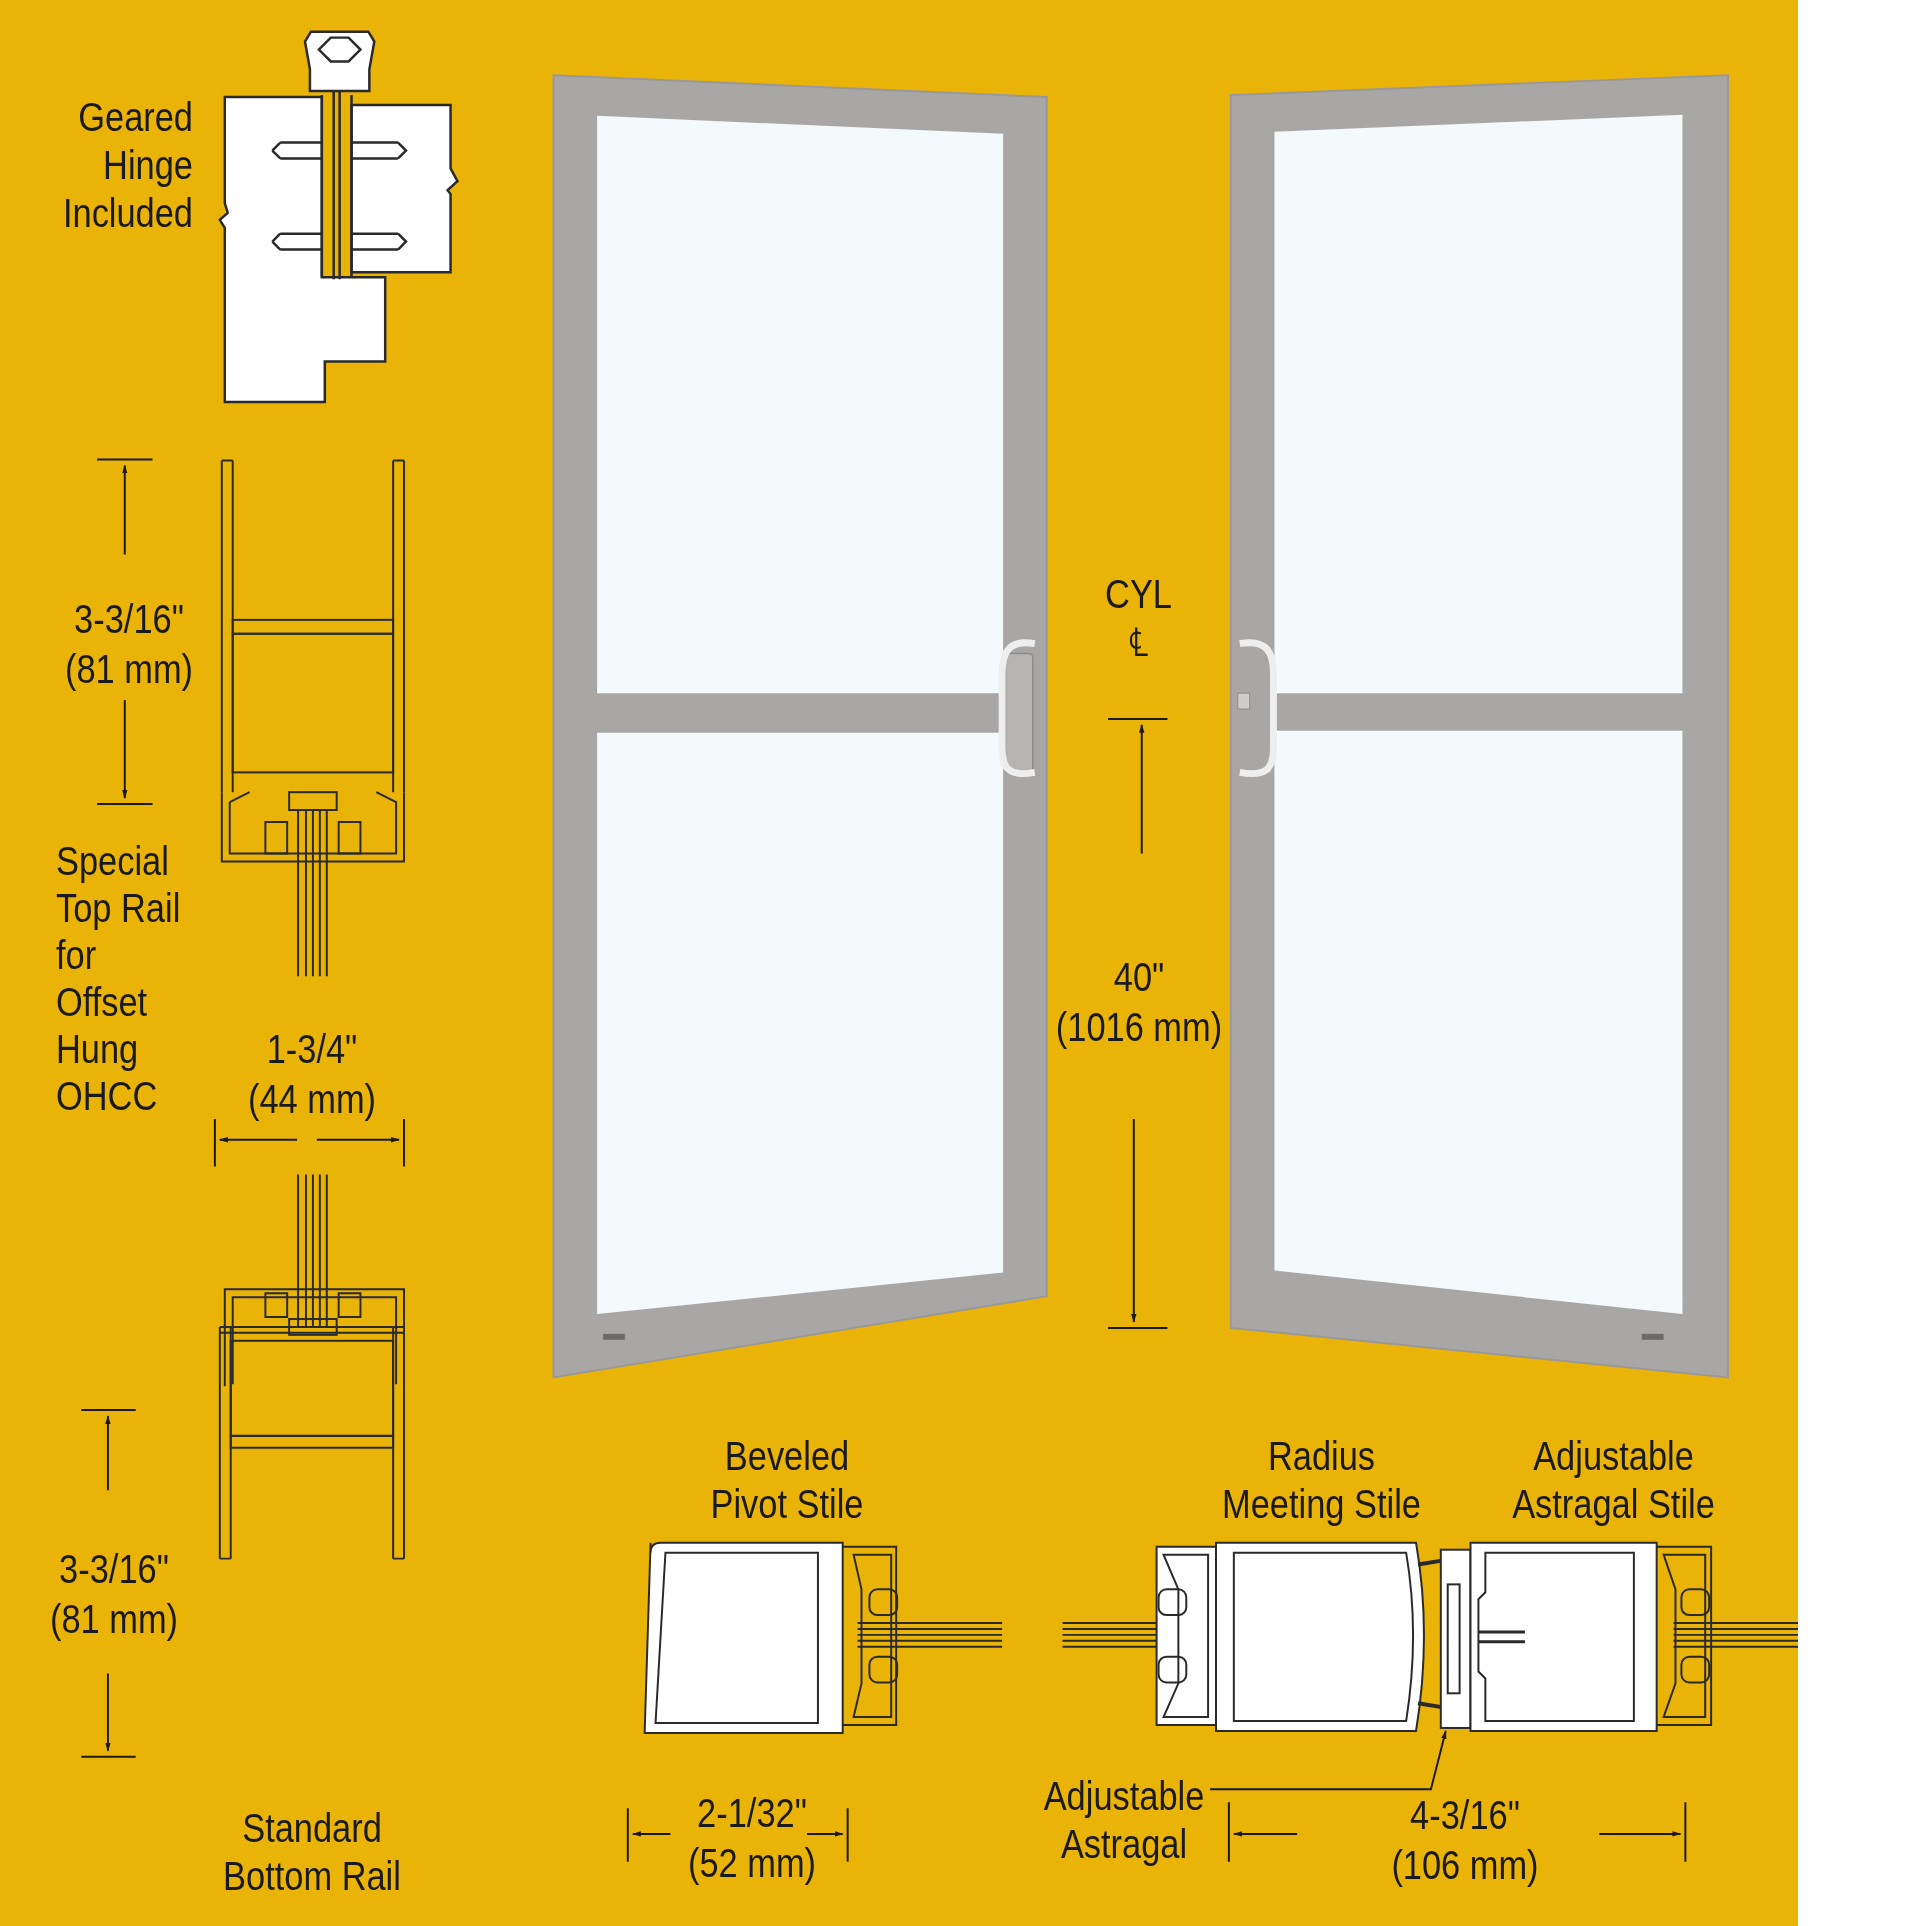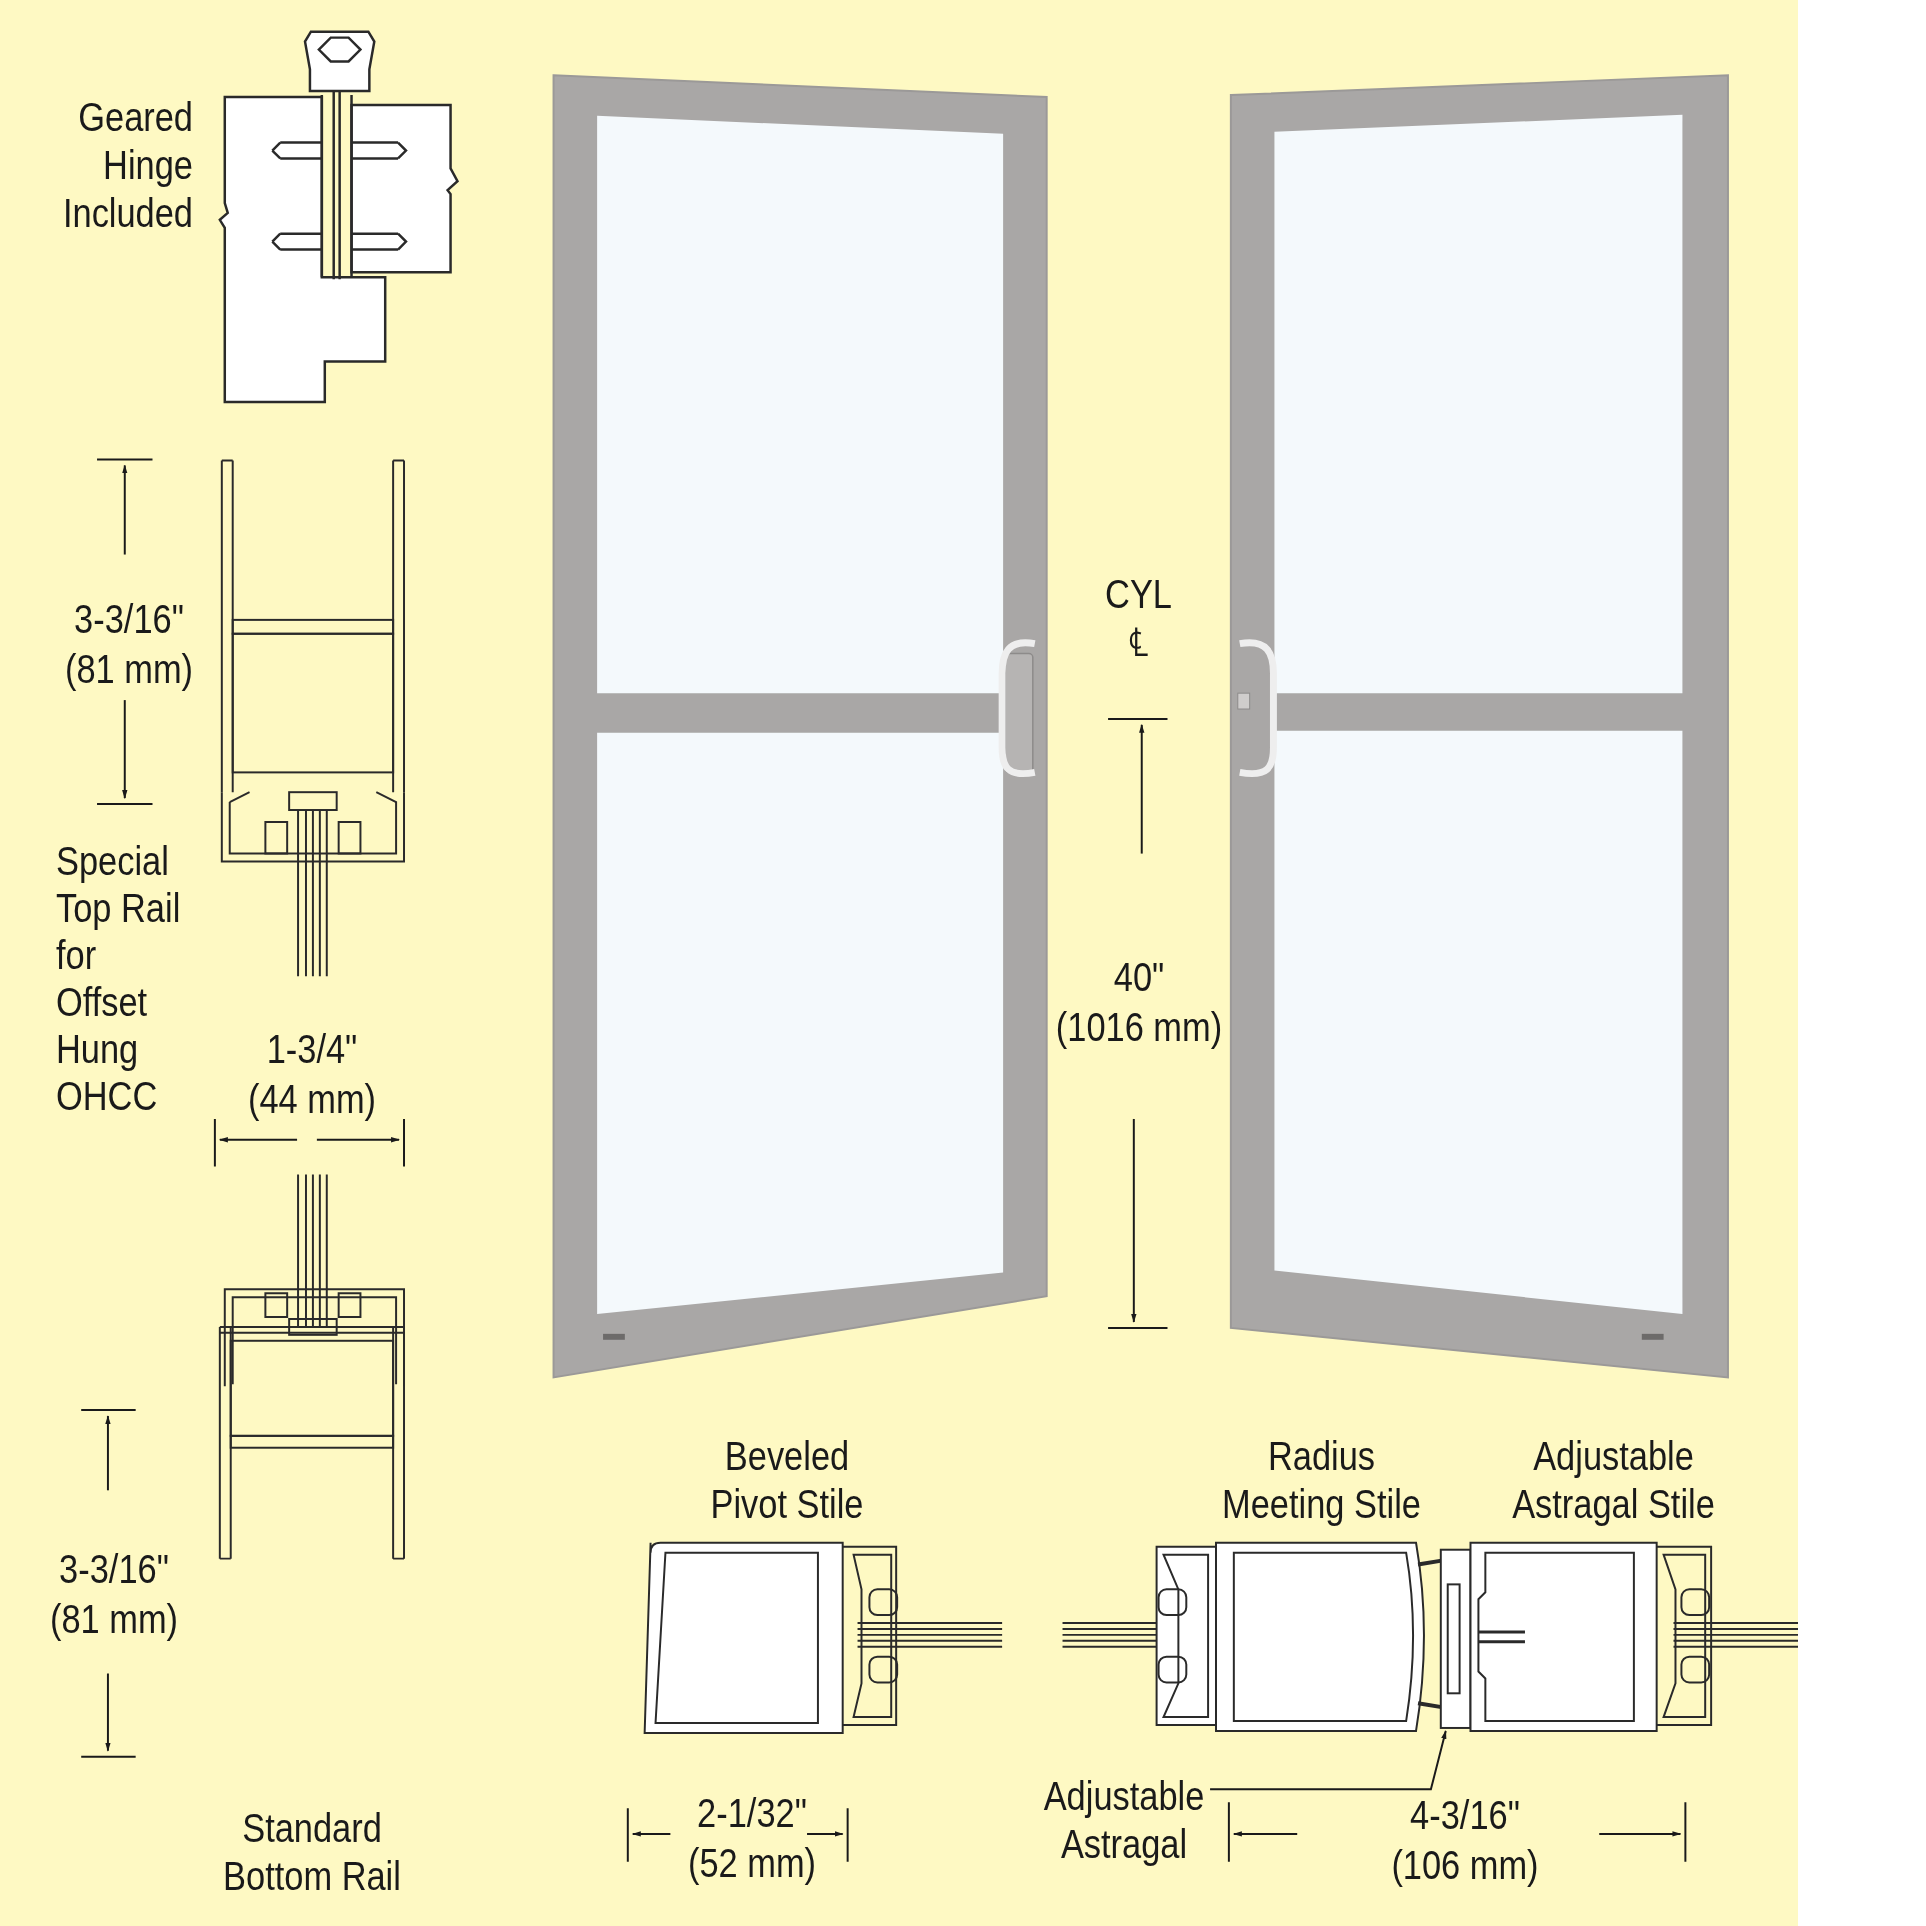--- a/index.html
+++ b/index.html
@@ -1,16 +1,16 @@
 <!DOCTYPE html>
 <html><head>
 <meta charset="utf-8">
 <style>
   html, body { margin: 0; padding: 0; background: #ffffff; }
-  #canvas { position: relative; width: 1798px; height: 1927px; background: #fef9c3; overflow: hidden; }
+  #canvas { position: relative; width: 1798px; height: 1927px; background: #eab308; overflow: hidden; }
   #canvas svg { position: absolute; left: 0; top: 0; }
   .lbl { position: absolute; font-family: "Liberation Sans", sans-serif; color: #1a1a1a; font-size: 40px; line-height: 48px; white-space: nowrap; transform: scaleX(0.86); }
   .lbl.c { text-align: center; transform-origin: center top; }
   .lbl.l { text-align: left; transform-origin: left top; }
   .lbl.r { text-align: right; transform-origin: right top; }
   .lbl span { display: block; }
 </style>
 </head>
 <body>
 

